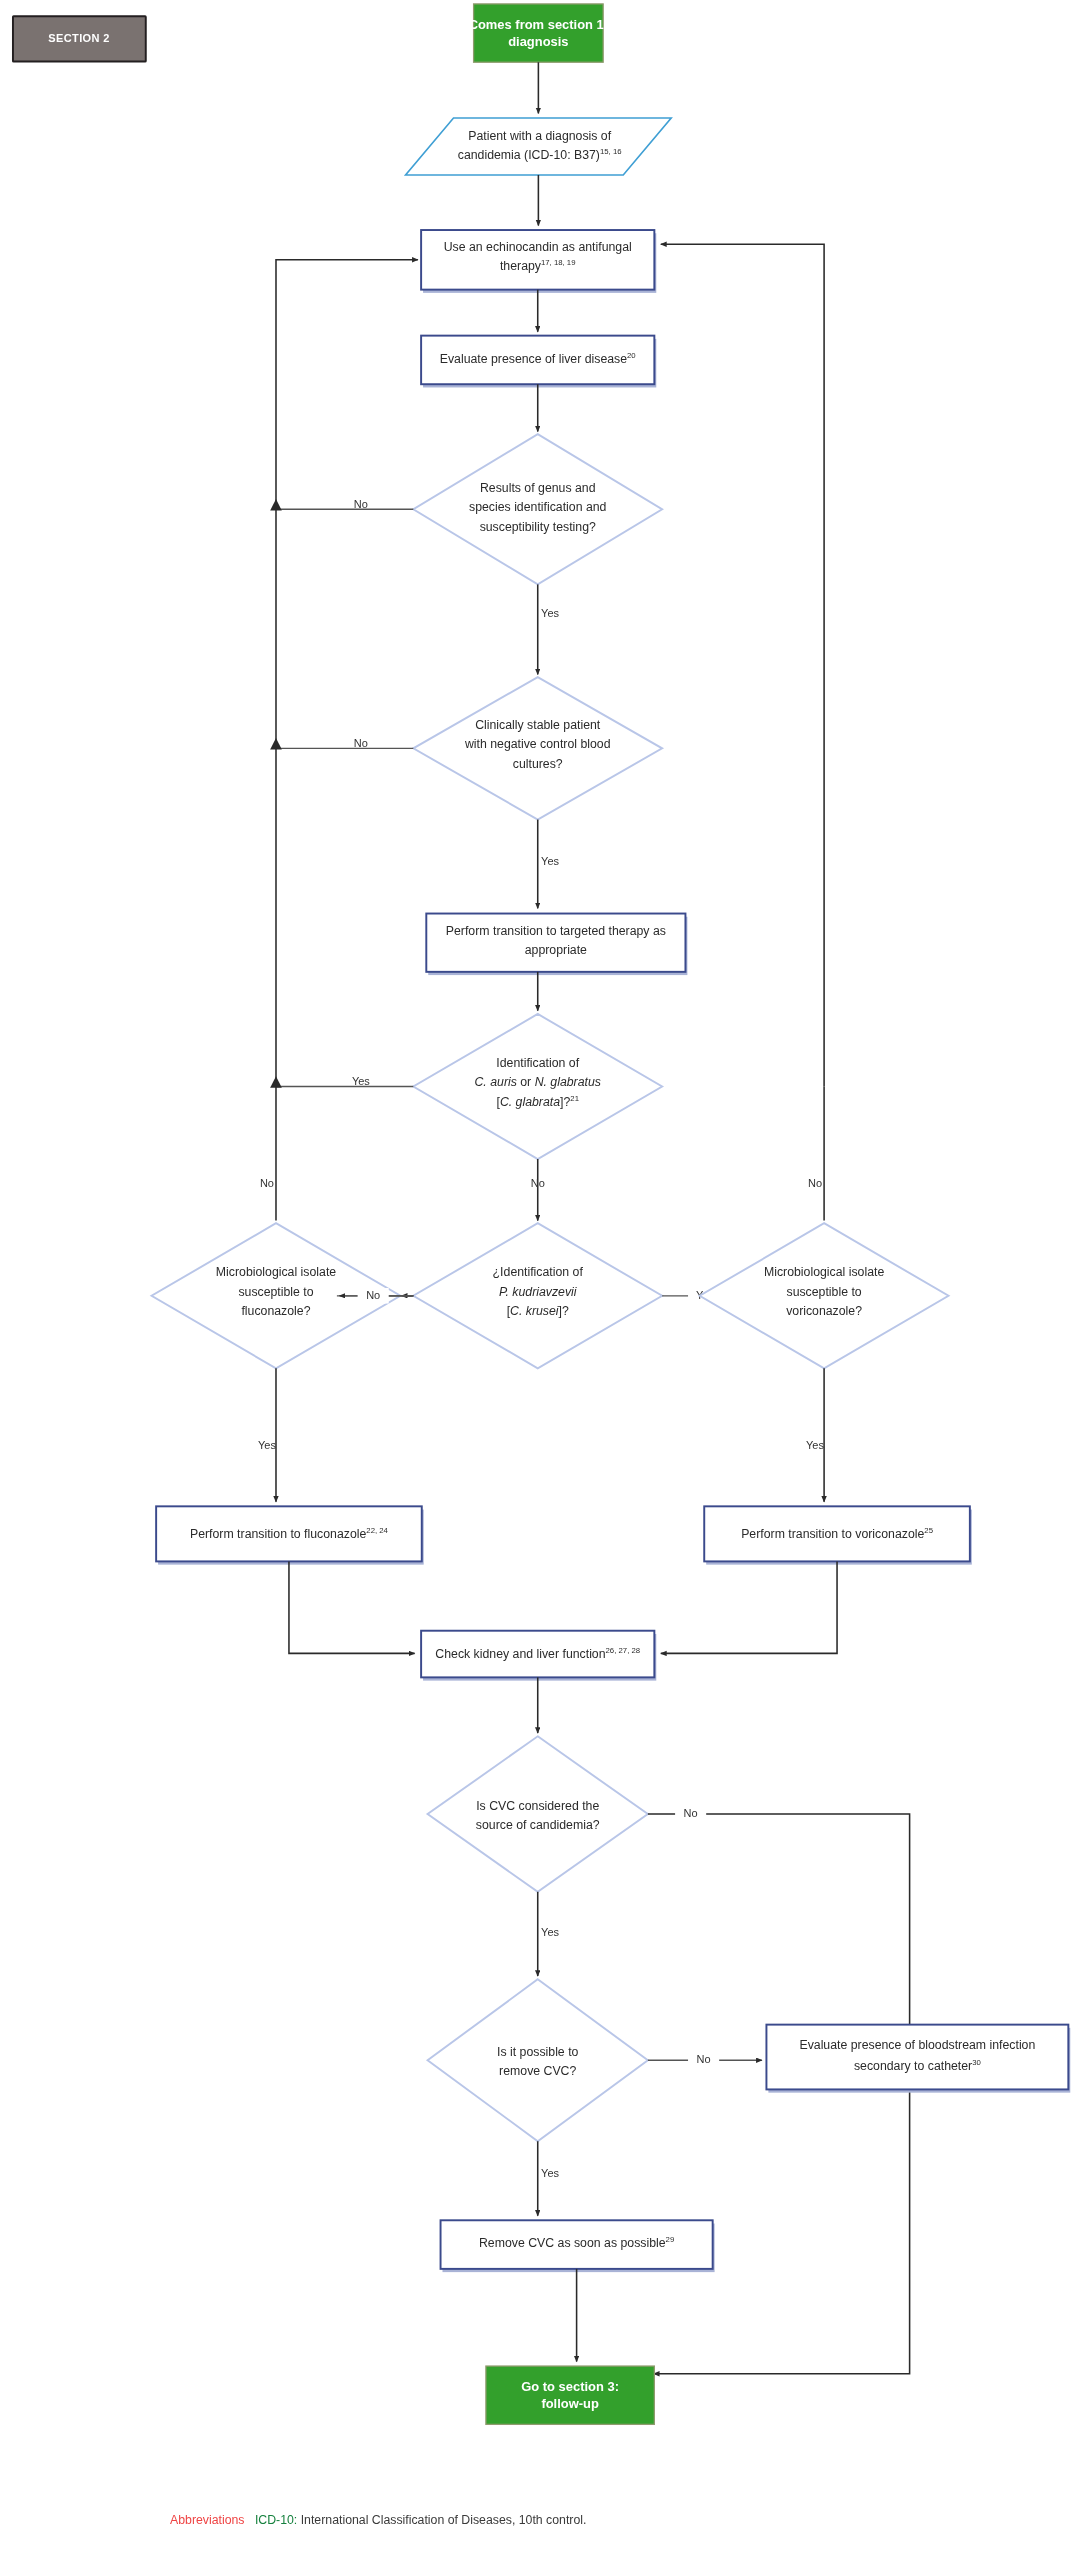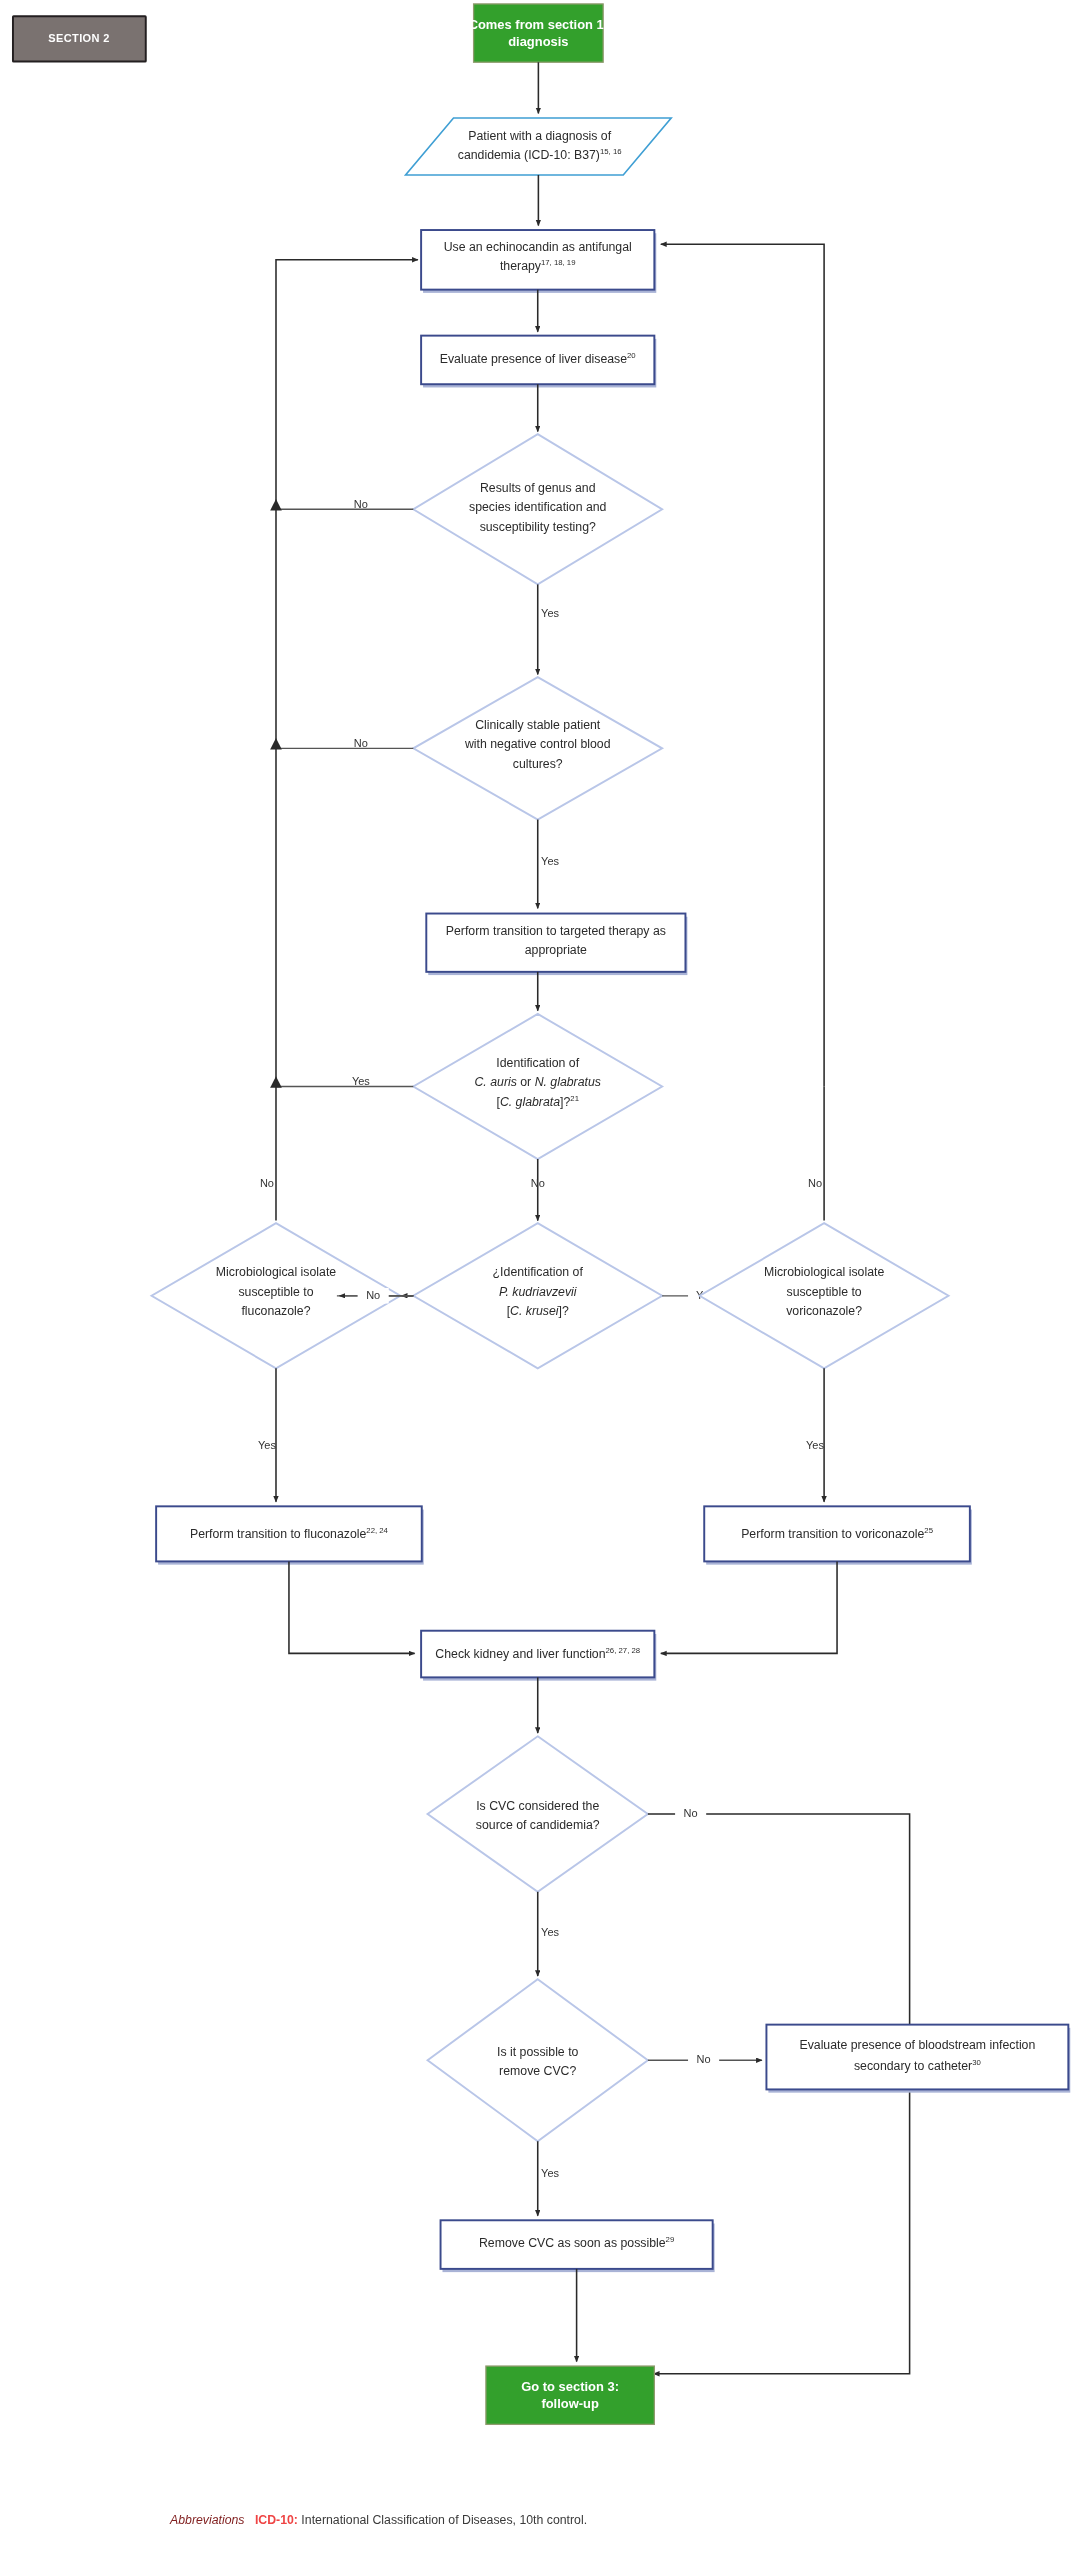--- a/index.html
+++ b/index.html
@@ -64,22 +64,22 @@
   .footer{
     position:absolute;
     left:170px;
     top:2509px;
     width:713px;
     font-family:"Liberation Sans", sans-serif;
     font-size:12.3px;
     color:#3a3a3a;
     line-height:1.9;
   }
-  .footer .abbr-word{color:#7f1d1d;margin-right:10.4px;display:inline-block;font-style:italic;}
-  .footer .abbr-key{color:#ef4444;font-weight:bold;}
+  .footer .abbr-word{color:#ef4444;margin-right:10.4px;display:inline-block;}
+  .footer .abbr-key{color:#15803d;font-weight:normal;}
   .footer-row{display:block;white-space:nowrap;}
   .footer-row .indent{display:inline-block;width:91px;}
 </style>
 </head>
 <body>
 
 <div id="canvas">
 <svg width="1080" height="2576" viewBox="0 0 1667 3976" xmlns="http://www.w3.org/2000/svg">
   <defs>
     <marker id="arrow" markerWidth="11" markerHeight="11" refX="9" refY="4.2" orient="auto" markerUnits="userSpaceOnUse">

